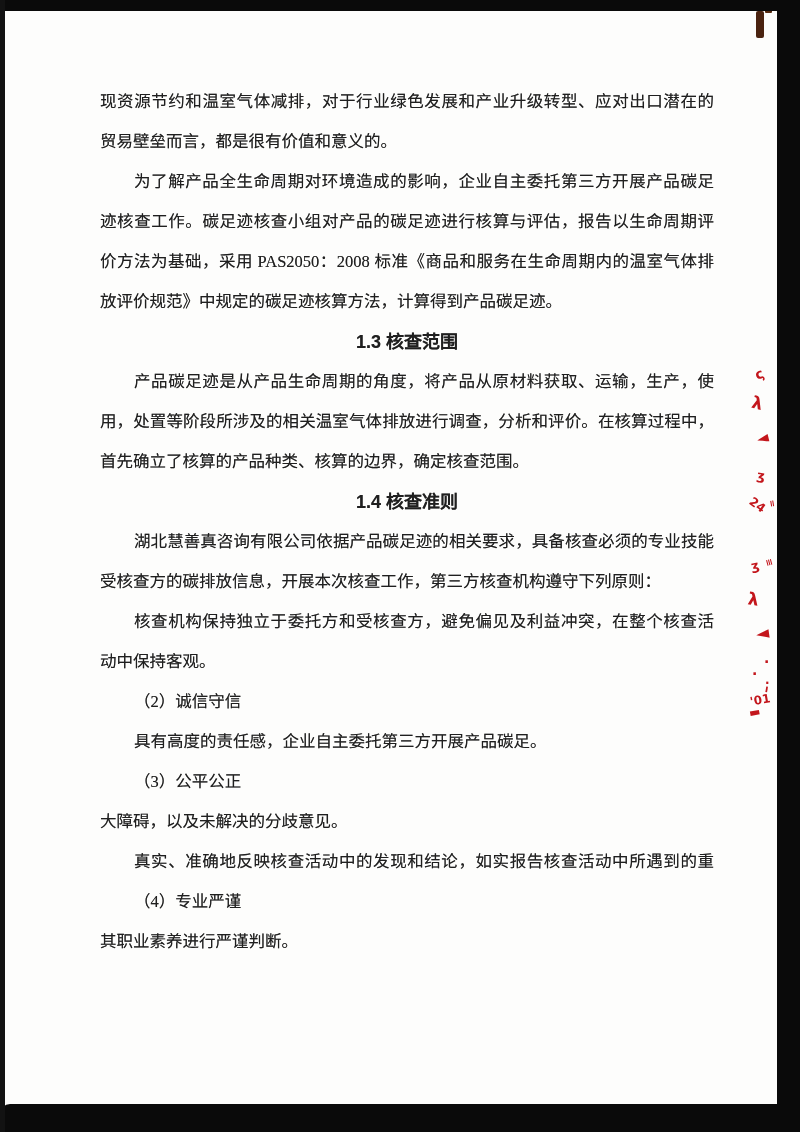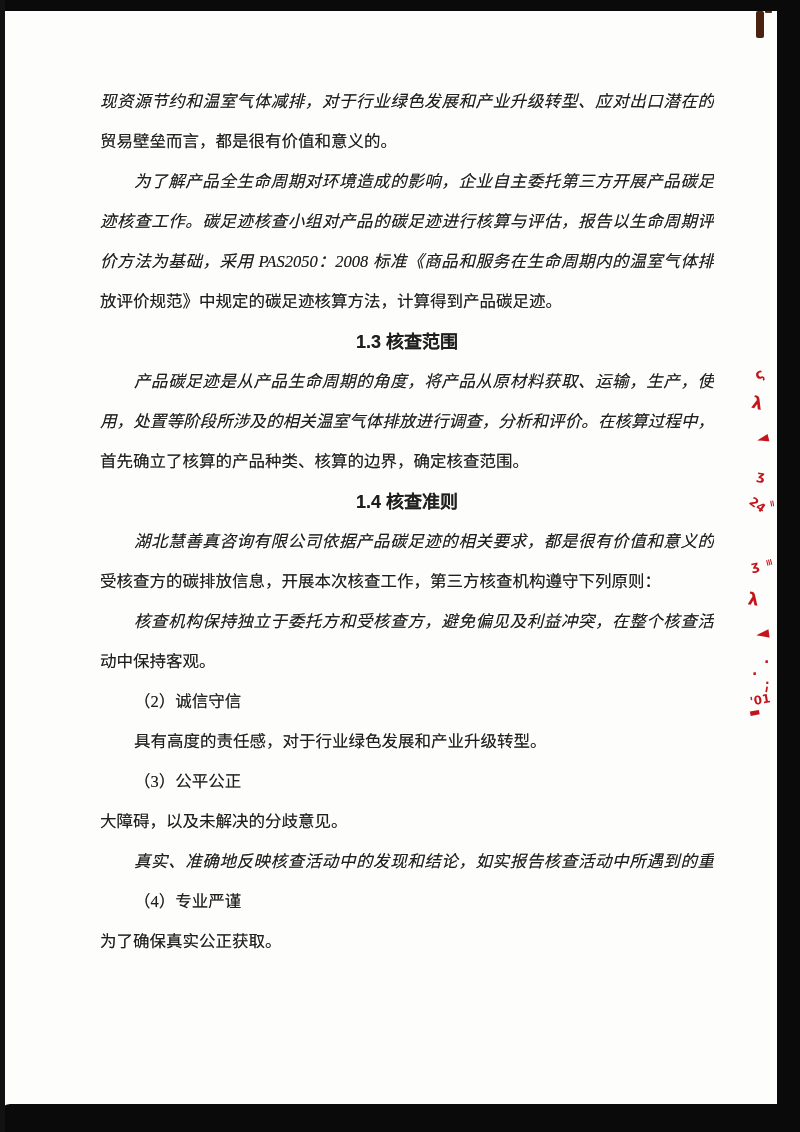--- a/index.html
+++ b/index.html
@@ -15,21 +15,21 @@
   .b-left{left:0;top:0;width:5px;height:1132px;background:#121212;}
   .smudge-tail{position:absolute;left:756px;top:11px;width:8px;height:27px;background:#4a2310;border-radius:2px;}
   .smudge-brown{position:absolute;left:765px;top:1px;width:7px;height:12px;background:#55290f;border-radius:1px;}
   
   .content{
     position:absolute;left:100px;top:82px;width:614px;
     font-size:16.5px;line-height:40px;
     text-shadow:0 0 .5px rgba(25,25,25,.55);
   }
   .ln{height:40px;overflow:hidden;white-space:nowrap;}
-  .full{text-align:justify;text-align-last:justify;white-space:normal;font-style:italic;}
+  .full{text-align:justify;text-align-last:justify;white-space:normal;}
   .ind{text-indent:34px;}
   .hd{
     font-family:"Liberation Sans","DejaVu Sans",sans-serif;
     font-weight:bold;font-size:18px;white-space:nowrap;text-align:center;
   }
   
   .rmark{
     position:absolute;line-height:1;font-weight:bold;
     font-family:"DejaVu Sans","Liberation Sans",sans-serif;
     transform-origin:center center;pointer-events:none;
@@ -45,31 +45,31 @@
     <div class="ln">贸易壁垒而言，都是很有价值和意义的。</div>
     <div class="ln full ind">为了解产品全生命周期对环境造成的影响，企业自主委托第三方开展产品碳足</div>
     <div class="ln full">迹核查工作。碳足迹核查小组对产品的碳足迹进行核算与评估，报告以生命周期评</div>
     <div class="ln full">价方法为基础，采用 PAS2050：2008 标准《商品和服务在生命周期内的温室气体排</div>
     <div class="ln">放评价规范》中规定的碳足迹核算方法，计算得到产品碳足迹。</div>
     <div class="ln hd">1.3 核查范围</div>
     <div class="ln full ind">产品碳足迹是从产品生命周期的角度，将产品从原材料获取、运输，生产，使</div>
     <div class="ln full">用，处置等阶段所涉及的相关温室气体排放进行调查，分析和评价。在核算过程中，</div>
     <div class="ln">首先确立了核算的产品种类、核算的边界，确定核查范围。</div>
     <div class="ln hd">1.4 核查准则</div>
-    <div class="ln full ind">湖北慧善真咨询有限公司依据产品碳足迹的相关要求，都是很有价值和意义的</div>
+    <div class="ln full ind">湖北慧善真咨询有限公司依据产品碳足迹的相关要求，具备核查必须的专业技能</div>
     <div class="ln">受核查方的碳排放信息，开展本次核查工作，第三方核查机构遵守下列原则：</div>
     <div class="ln full ind">核查机构保持独立于委托方和受核查方，避免偏见及利益冲突，在整个核查活</div>
     <div class="ln">动中保持客观。</div>
     <div class="ln ind">（2）诚信守信</div>
-    <div class="ln ind">具有高度的责任感，对于行业绿色发展和产业升级转型。</div>
+    <div class="ln ind">具有高度的责任感，企业自主委托第三方开展产品碳足。</div>
     <div class="ln ind">（3）公平公正</div>
     <div class="ln">大障碍，以及未解决的分歧意见。</div>
     <div class="ln full ind">真实、准确地反映核查活动中的发现和结论，如实报告核查活动中所遇到的重</div>
     <div class="ln ind">（4）专业严谨</div>
-    <div class="ln">为了确保真实公正获取。</div>
+    <div class="ln">其职业素养进行严谨判断。</div>
   </div>
 
   <span class="rmark" style="left: 755px; top: 367px; font-size: 14px; transform: rotate(-25deg); color: rgb(195, 22, 28);">ς</span>
     <span class="rmark" style="left: 752px; top: 395px; font-size: 17px; transform: rotate(14deg); color: rgb(195, 22, 28);">λ</span>
     <span class="rmark" style="left: 757px; top: 431px; font-size: 15px; transform: rotate(-14deg); color: rgb(195, 22, 28);">◄</span>
     <span class="rmark" style="left: 757px; top: 469px; font-size: 13px; transform: rotate(10deg); color: rgb(195, 22, 28);">ʒ</span>
     <span class="rmark" style="left: 749px; top: 499px; font-size: 12px; transform: rotate(36deg); color: rgb(195, 22, 28);">24</span>
     <span class="rmark" style="left: 768px; top: 499px; font-size: 9px; transform: rotate(80deg); color: rgb(195, 22, 28);">=</span>
     <span class="rmark" style="left: 751px; top: 559px; font-size: 13px; transform: rotate(-10deg); color: rgb(195, 22, 28);">ʒ</span>
     <span class="rmark" style="left: 765px; top: 558px; font-size: 9px; transform: rotate(75deg); color: rgb(195, 22, 28);">≡</span>

